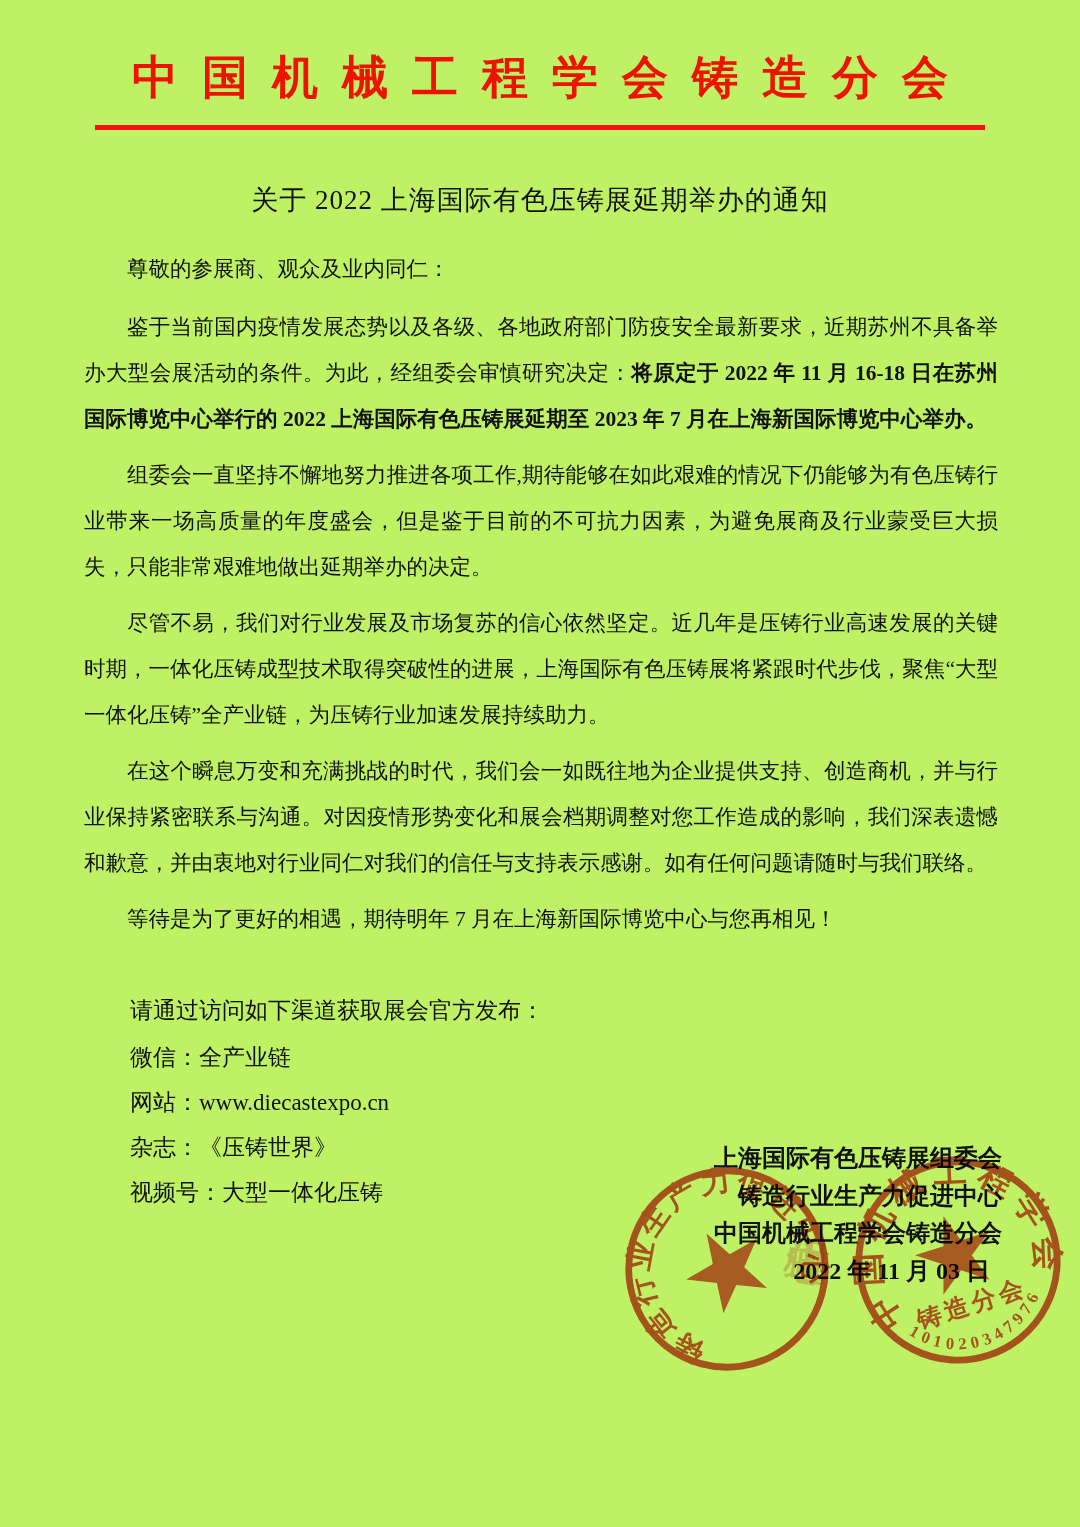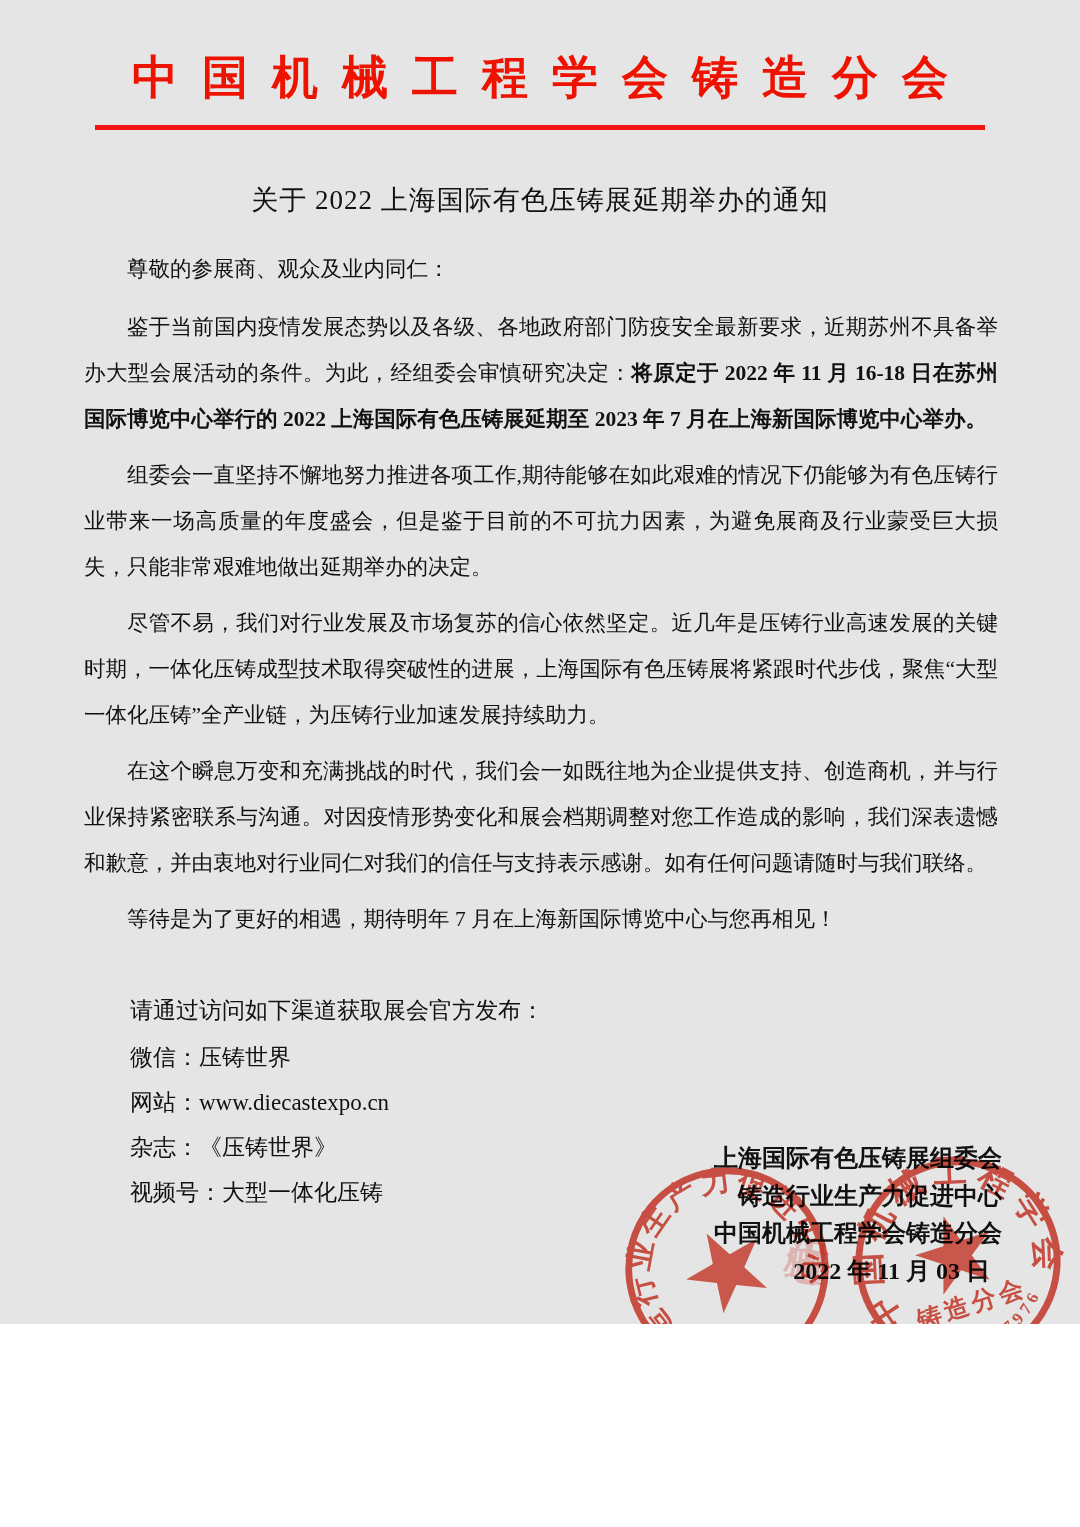--- a/index.html
+++ b/index.html
@@ -1,19 +1,19 @@
 <!DOCTYPE html>
 <html><head>
 <meta charset="utf-8">
 <style>
   html,body{margin:0;padding:0;background:#ffffff;}
   .page{
     position:relative;
-    width:1080px;height:1324px;
-    background:#e5e5e5;
+    width:1080px;height:1527px;
+    background:#bef264;
     overflow:hidden;
     font-family:"Liberation Serif","DejaVu Serif",serif;
     color:#111111;
   }
   
   .letterhead{text-align:center;padding-top:48px;}
   .org-title{
     margin:0;
     color:#ee1300;
     font-size:46px;
@@ -111,21 +111,21 @@
     <p class="salutation">尊敬的参展商、观众及业内同仁：</p>
     <p><span>鉴于当前国内疫情发展态势以及各级、各地政府部门防疫安全最新要求，近期苏州不具备举办大型会展活动的条件。为此，经组委会审慎研究决定：</span><span class="bold-seg">将原定于 2022 年 11 月 16-18 日在苏州国际博览中心举行的 2022 上海国际有色压铸展延期至 2023 年 7 月在上海新国际博览中心举办。</span></p>
     <p>组委会一直坚持不懈地努力推进各项工作,期待能够在如此艰难的情况下仍能够为有色压铸行业带来一场高质量的年度盛会，但是鉴于目前的不可抗力因素，为避免展商及行业蒙受巨大损失，只能非常艰难地做出延期举办的决定。</p>
     <p>尽管不易，我们对行业发展及市场复苏的信心依然坚定。近几年是压铸行业高速发展的关键时期，一体化压铸成型技术取得突破性的进展，上海国际有色压铸展将紧跟时代步伐，聚焦“大型一体化压铸”全产业链，为压铸行业加速发展持续助力。</p>
     <p>在这个瞬息万变和充满挑战的时代，我们会一如既往地为企业提供支持、创造商机，并与行业保持紧密联系与沟通。对因疫情形势变化和展会档期调整对您工作造成的影响，我们深表遗憾和歉意，并由衷地对行业同仁对我们的信任与支持表示感谢。如有任何问题请随时与我们联络。</p>
     <p>等待是为了更好的相遇，期待明年 7 月在上海新国际博览中心与您再相见！</p>
   </section>
 
   <section class="channels">
     <p class="ch-intro">请通过访问如下渠道获取展会官方发布：</p>
-    <p><span>微信：</span><span>压铸世界</span></p>
+    <p><span>微信：</span><span>全产业链</span></p>
     <p><span>网站：</span><span>www.diecastexpo.cn</span></p>
     <p><span>杂志：</span><span>《压铸世界》</span></p>
     <p><span>视频号：</span><span>大型一体化压铸</span></p>
   </section>
 
   <section class="signature">
     <p>上海国际有色压铸展组委会</p>
     <p>铸造行业生产力促进中心</p>
     <p>中国机械工程学会铸造分会</p>
     <p class="sig-date">2022 年 11 月 03 日</p>

